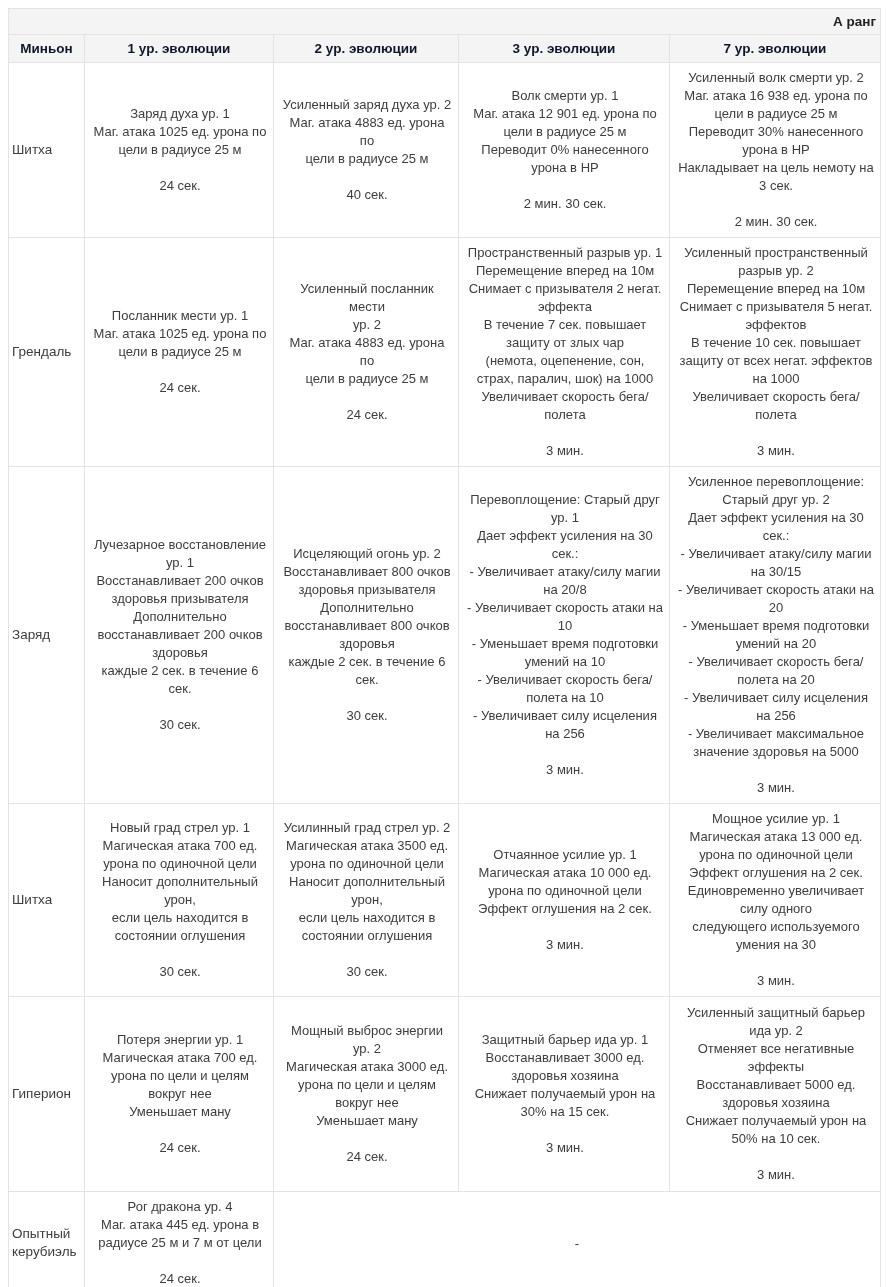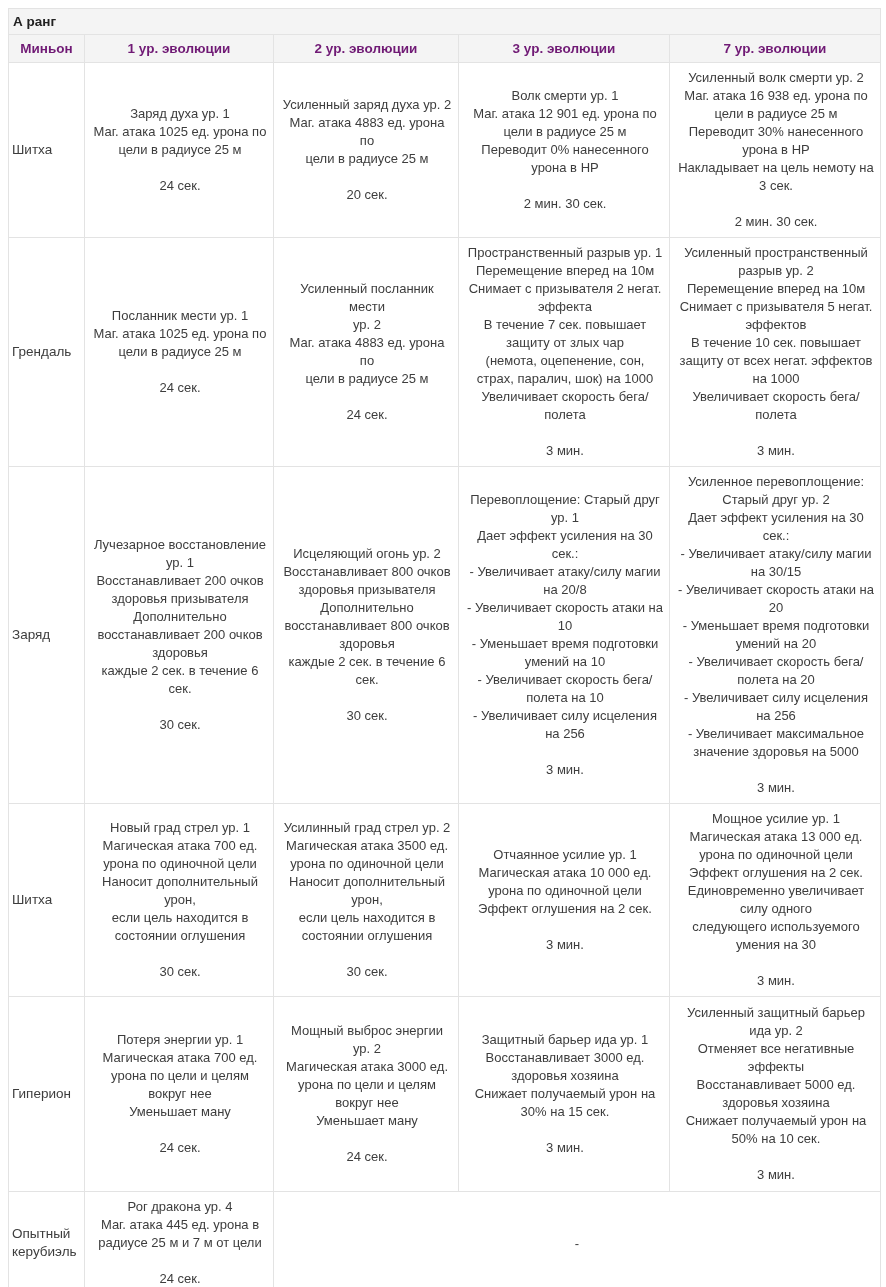--- a/index.html
+++ b/index.html
@@ -21,33 +21,33 @@
     width: 872px;
     background: #ffffff;
   }
   table.evo td, table.evo th {
     border: 1px solid #e3e3e3;
     vertical-align: middle;
     box-sizing: border-box;
   }
   .rank-row td {
     background: #f4f4f4;
-    text-align: left;
+    text-align: right;
     font-weight: bold;
     font-size: 13.5px;
     color: #222222;
     height: 26px;
     padding: 2px 4px;
   }
   .head-row th {
     background: #f4f4f4;
     text-align: center;
     font-weight: bold;
     font-size: 13.5px;
-    color: #701a75;
+    color: #0f172a;
     height: 28px;
     padding: 2px 4px;
   }
   td.minion-cell {
     font-size: 13.5px;
     padding: 4px 3px;
     line-height: 18px;
   }
   td.skill-cell {
     text-align: left;
@@ -98,21 +98,21 @@
 Маг. атака 1025 ед. урона по
 цели в радиусе 25 м
 
 24 сек.</span>
           </td>
       <td class="skill-cell">
             <span class="cell-text">Усиленный заряд духа ур. 2
 Маг. атака 4883 ед. урона по
 цели в радиусе 25 м
 
-20 сек.</span>
+40 сек.</span>
           </td>
       <td class="skill-cell">
             <span class="cell-text">Волк смерти ур. 1
 Маг. атака 12 901 ед. урона по
 цели в радиусе 25 м
 Переводит 0% нанесенного
 урона в HP
 
 2 мин. 30 сек.</span>
           </td>

